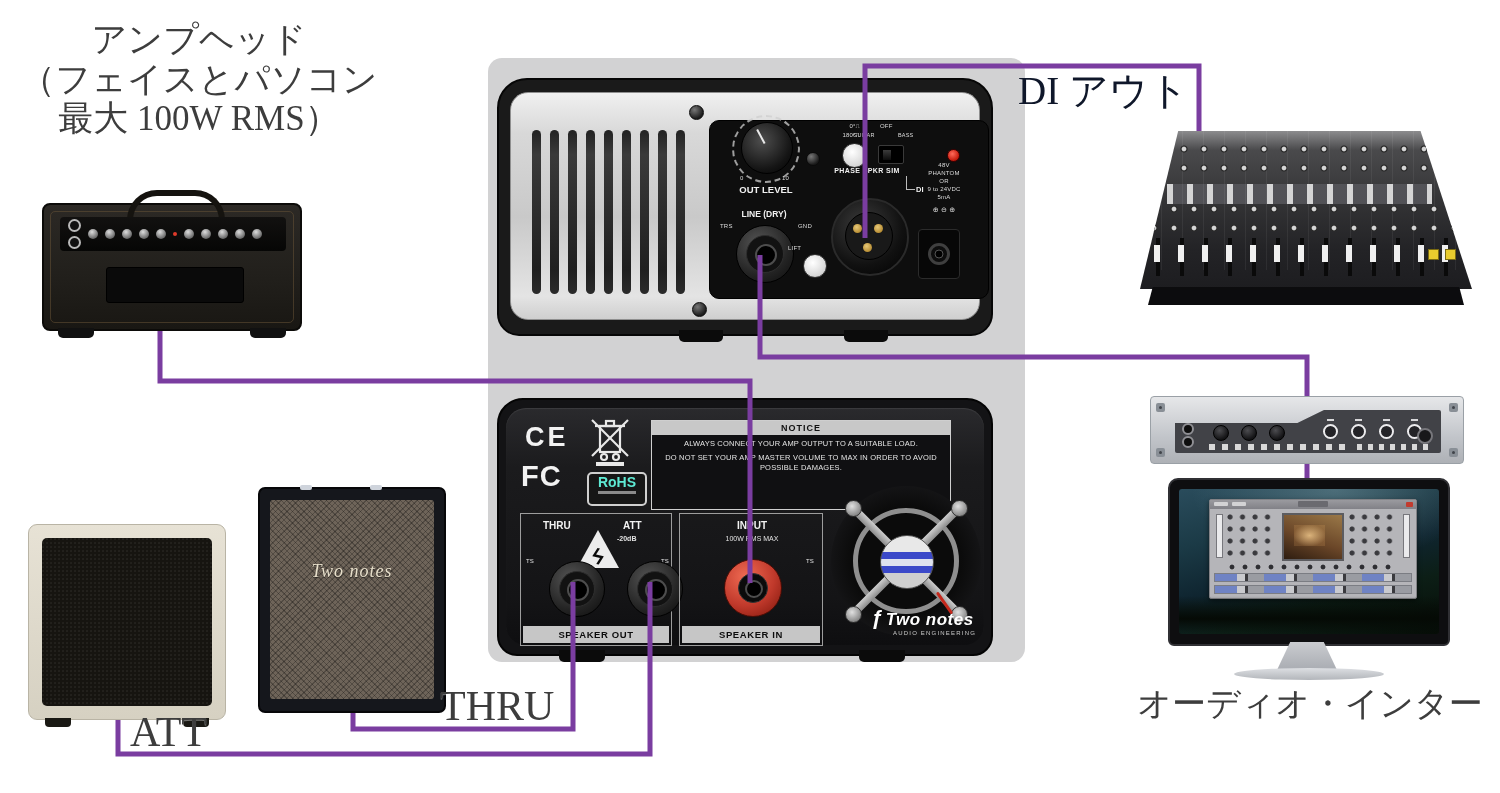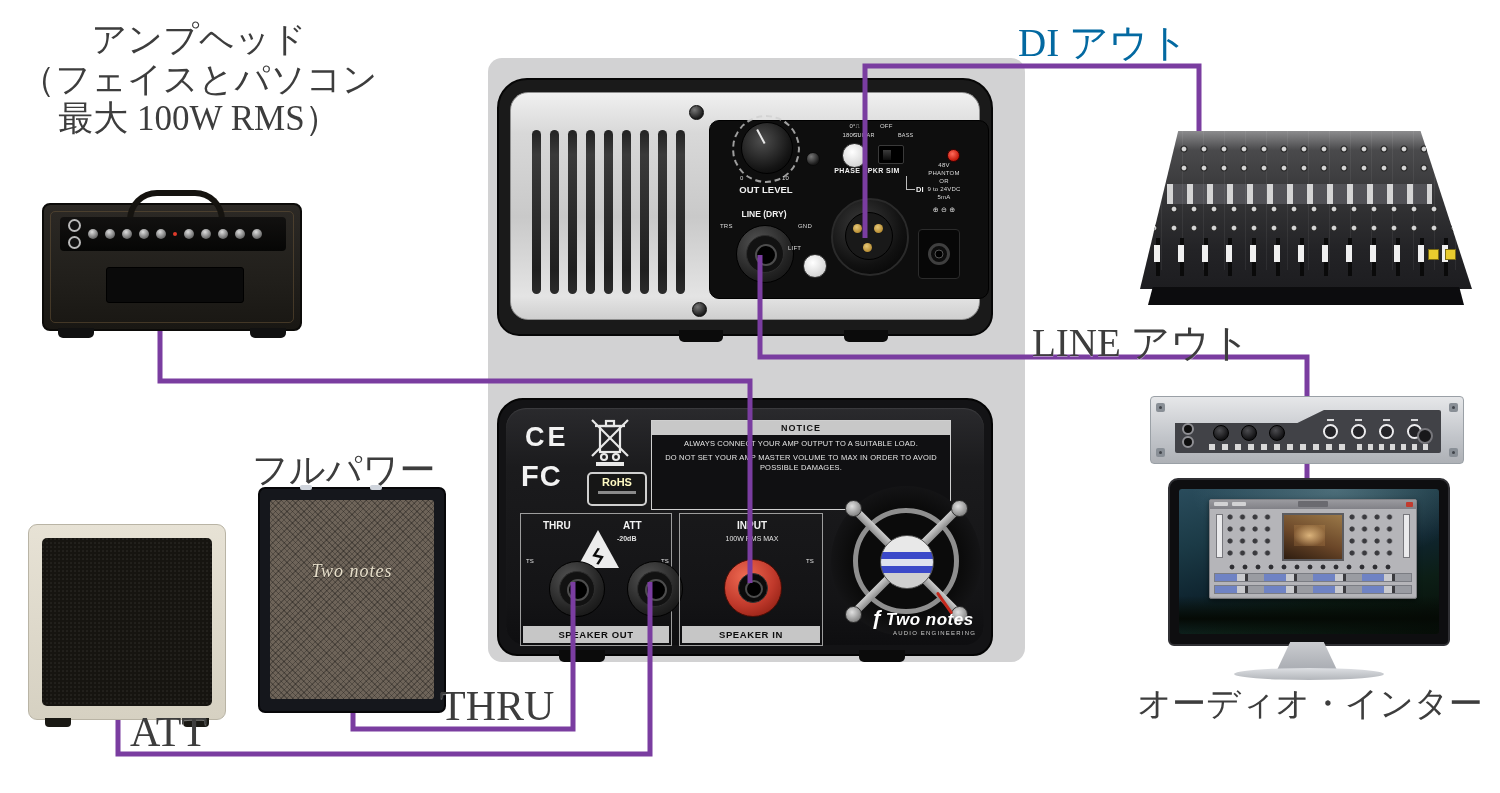--- a/index.html
+++ b/index.html
@@ -57,21 +57,21 @@
   .foot{position:absolute;height:12px;background:#0b0b0b;border-radius:0 0 5px 5px;z-index:0;}
 
   
   .t-bottom{left:497px;top:398px;width:496px;height:258px;background:#131315;border:2px solid #040404;box-sizing:border-box;border-radius:26px 26px 20px 20px;z-index:2;
     font-family:"Liberation Sans","DejaVu Sans",sans-serif;color:#ececec;}
   .t-bottom .face{position:absolute;left:7px;top:8px;right:7px;bottom:9px;border-radius:20px;
     background:linear-gradient(180deg,#2a2a2d,#1b1b1d 25%,#141416 80%,#0e0e10);box-shadow:inset 0 1px 1px rgba(255,255,255,.09);}
   .ce-mark{position:absolute;left:26px;top:22px;font-size:27px;font-weight:bold;letter-spacing:3px;color:#f2f2f2;}
   .fc-mark{position:absolute;left:22px;top:60px;font-size:29px;font-weight:bold;letter-spacing:1px;color:#f2f2f2;}
   .rohs{position:absolute;left:88px;top:72px;width:56px;height:30px;border:2px solid #cfcfcf;border-radius:5px;background:#161616;text-align:center;}
-  .rohs .rt{font-size:11px;font-weight:bold;color:#fef9c3;line-height:17px;}
+  .rohs .rt{font-size:14px;font-weight:bold;color:#5eead4;line-height:17px;}
   .rohs .rsub{margin:0 auto;width:38px;height:3px;background:#8a8a8a;}
   .notice{position:absolute;left:152px;top:20px;width:298px;height:88px;border:1px solid #cfcfcf;background:#101012;}
   .notice .nhead{height:14px;background:#c8c8c8;color:#111;font-size:9px;font-weight:bold;text-align:center;line-height:14px;letter-spacing:1px;}
   .notice p{margin:4px 8px;font-size:7.5px;line-height:1.3;text-align:center;color:#e4e4e4;letter-spacing:.2px;}
   .jbox{position:absolute;border:1px solid #9d9d9d;box-sizing:border-box;}
   .jbox .blabel{position:absolute;font-weight:bold;font-size:10px;color:#f2f2f2;white-space:nowrap;}
   .jbox .bsmall{position:absolute;font-size:7px;color:#e2e2e2;white-space:nowrap;}
   .warn-tri{position:absolute;left:56px;top:16px;width:42px;height:38px;background:#ececec;clip-path:polygon(50% 0,100% 100%,0 100%);display:flex;align-items:flex-end;justify-content:center;}
   .warn-tri span{font-size:22px;font-weight:bold;color:#0a0a0a;line-height:1;transform:rotate(12deg);}
   .sbar{position:absolute;left:2px;bottom:2px;height:17px;background:#c6c6c6;color:#0d0d0d;font-size:9.5px;font-weight:bold;text-align:center;line-height:17px;letter-spacing:.6px;}
@@ -419,22 +419,20 @@
     </div>
     <div class="mon-neck"></div>
     <div class="mon-base"></div>
   </div>
 
   <div class="jlabel lbl-amp" style="color: rgb(61, 61, 61);">
     <div>アンプヘッド</div>
     <div>（フェイスとパソコン</div>
     <div>最大 100W RMS）</div>
   </div>
-  <div class="jlabel lbl-di" style="color: #0369a1;">DI アウト</div>
-  <div class="jlabel lbl-line" style="color: rgb(61, 61, 61);">LINE アウト</div>
-  <div class="jlabel lbl-full" style="color: rgb(61, 61, 61);">フルパワー</div>
+  <div class="jlabel lbl-di" style="color: #0f172a; margin-top: 48px;">DI アウト</div>
   <div class="jlabel lbl-att" style="color: rgb(61, 61, 61);">ATT</div>
   <div class="jlabel lbl-thru" style="color: rgb(61, 61, 61);">THRU</div>
   <div class="jlabel lbl-pc" style="color: rgb(61, 61, 61);">
     <div>オーディオ・インター</div>
   </div>
 
 </div>
 
 </body></html>

